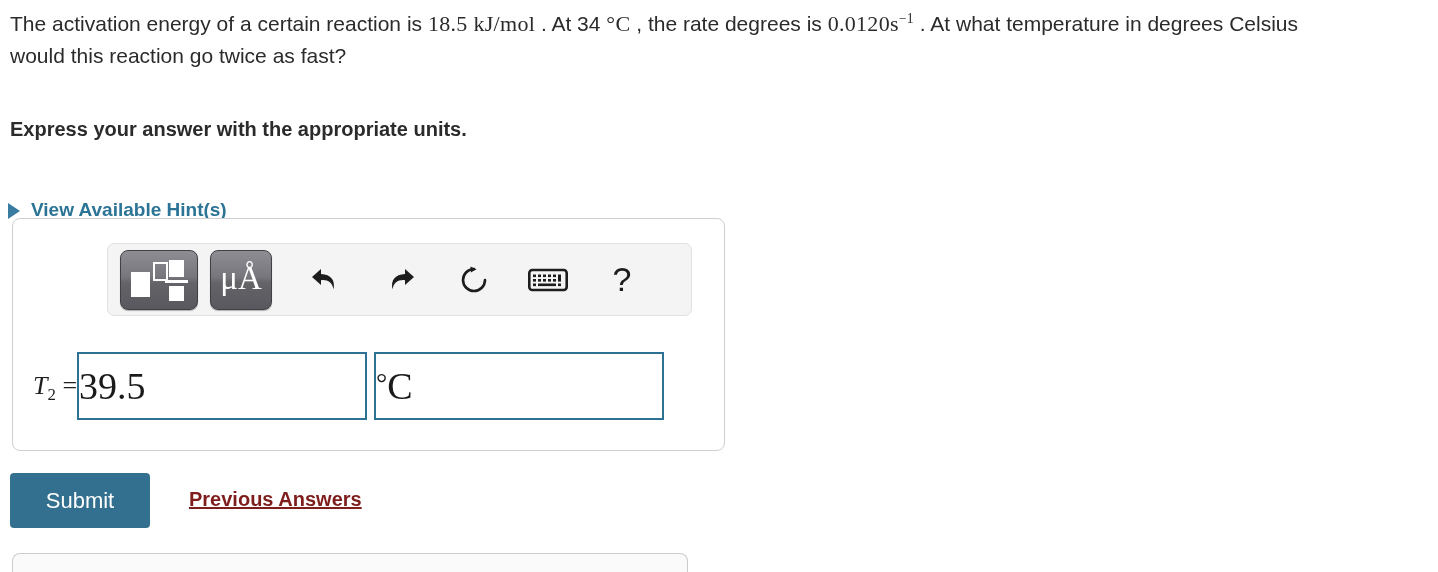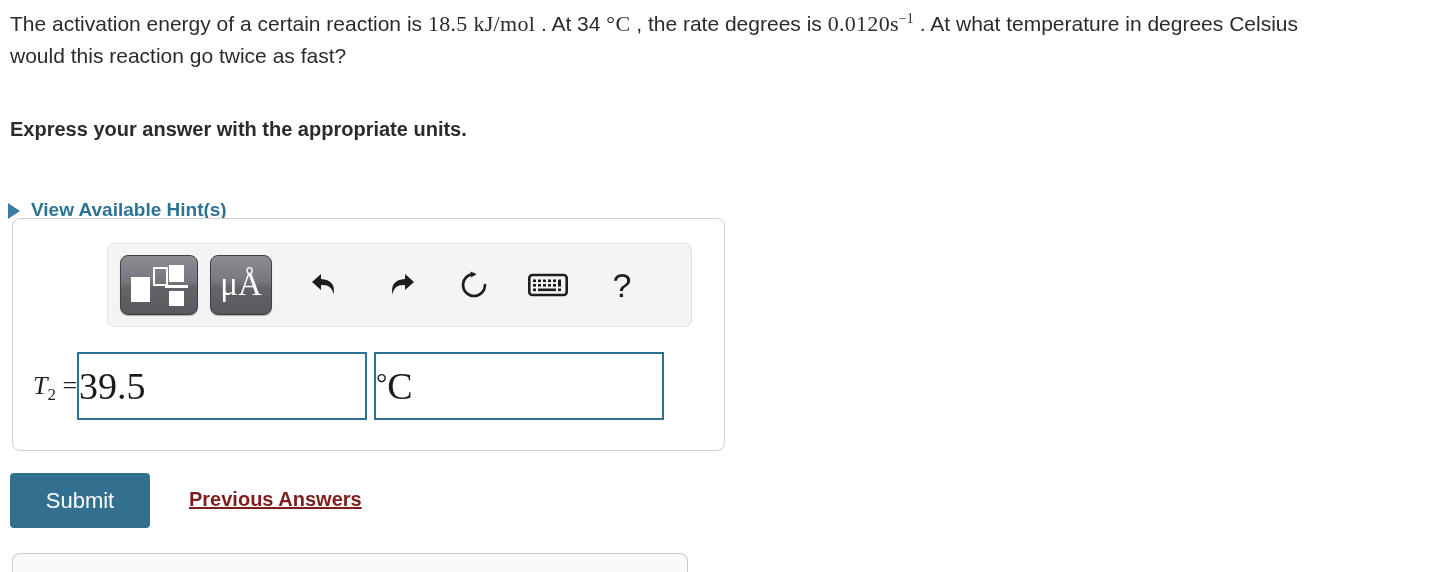--- a/index.html
+++ b/index.html
@@ -82,21 +82,21 @@
     border-radius: 8px;
     background: #ffffff;
     box-sizing: border-box;
   }
 
   .toolbar {
     position: absolute;
     left: 94px;
     top: 24px;
     width: 585px;
-    height: 84px;
+    height: 73px;
     background: #f4f4f4;
     border: 1px solid #e2e2e2;
     border-radius: 7px;
     box-sizing: border-box;
     display: flex;
     align-items: center;
   }
 
   .tbtn {
     width: 78px;

